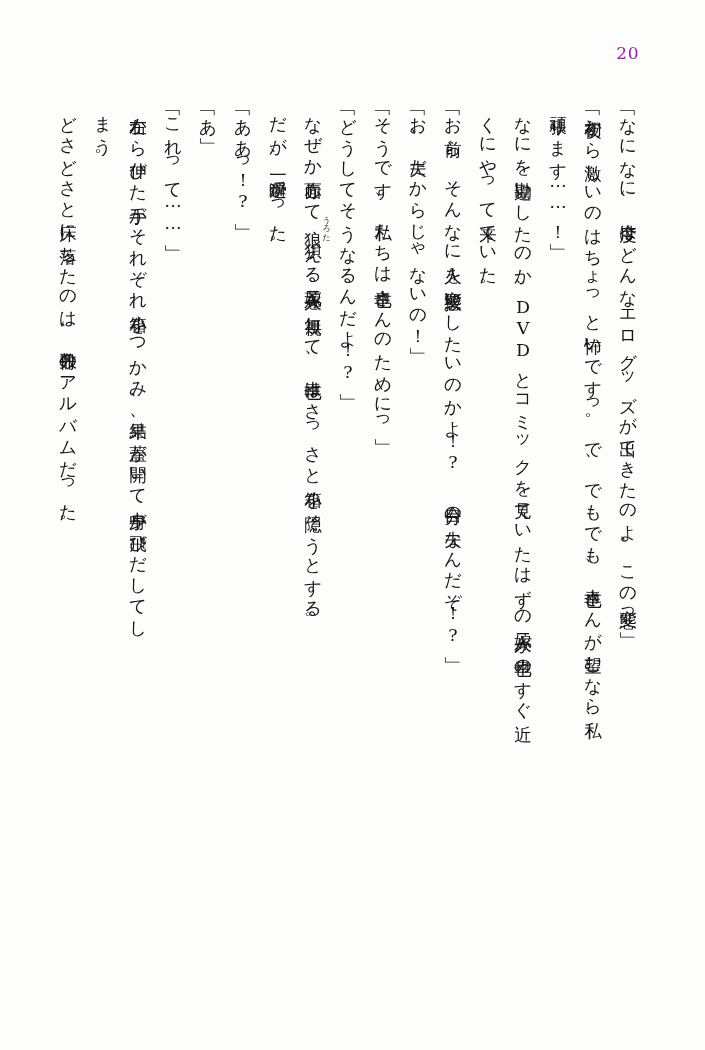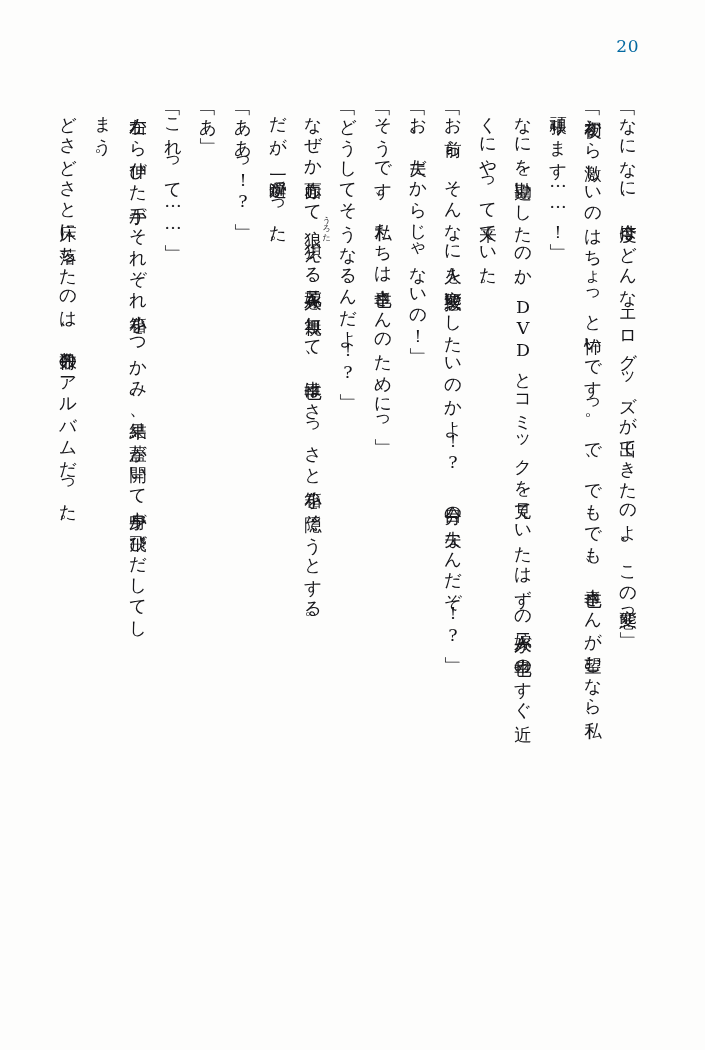--- a/index.html
+++ b/index.html
@@ -11,25 +11,25 @@
     position: relative;
     width: 705px;
     height: 1050px;
     background: #fdfdfc;
     overflow: hidden;
     font-family: "DejaVu Serif", "Liberation Serif", serif;
     color: #1a1a1a;
   }
   .page-number {
     position: absolute;
-    top: 36px;
+    top: 43px;
     right: 66px;
     font-size: 17px;
     letter-spacing: 0.5px;
-    color: #0369a1;
+    color: #a21caf;
     font-family: "DejaVu Serif", "Liberation Serif", serif;
   }
   .text-body {
     position: absolute;
     top: 104px;
     right: 60px;
     height: 800px;
     width: 560px;
     writing-mode: vertical-rl;
     text-orientation: upright;

